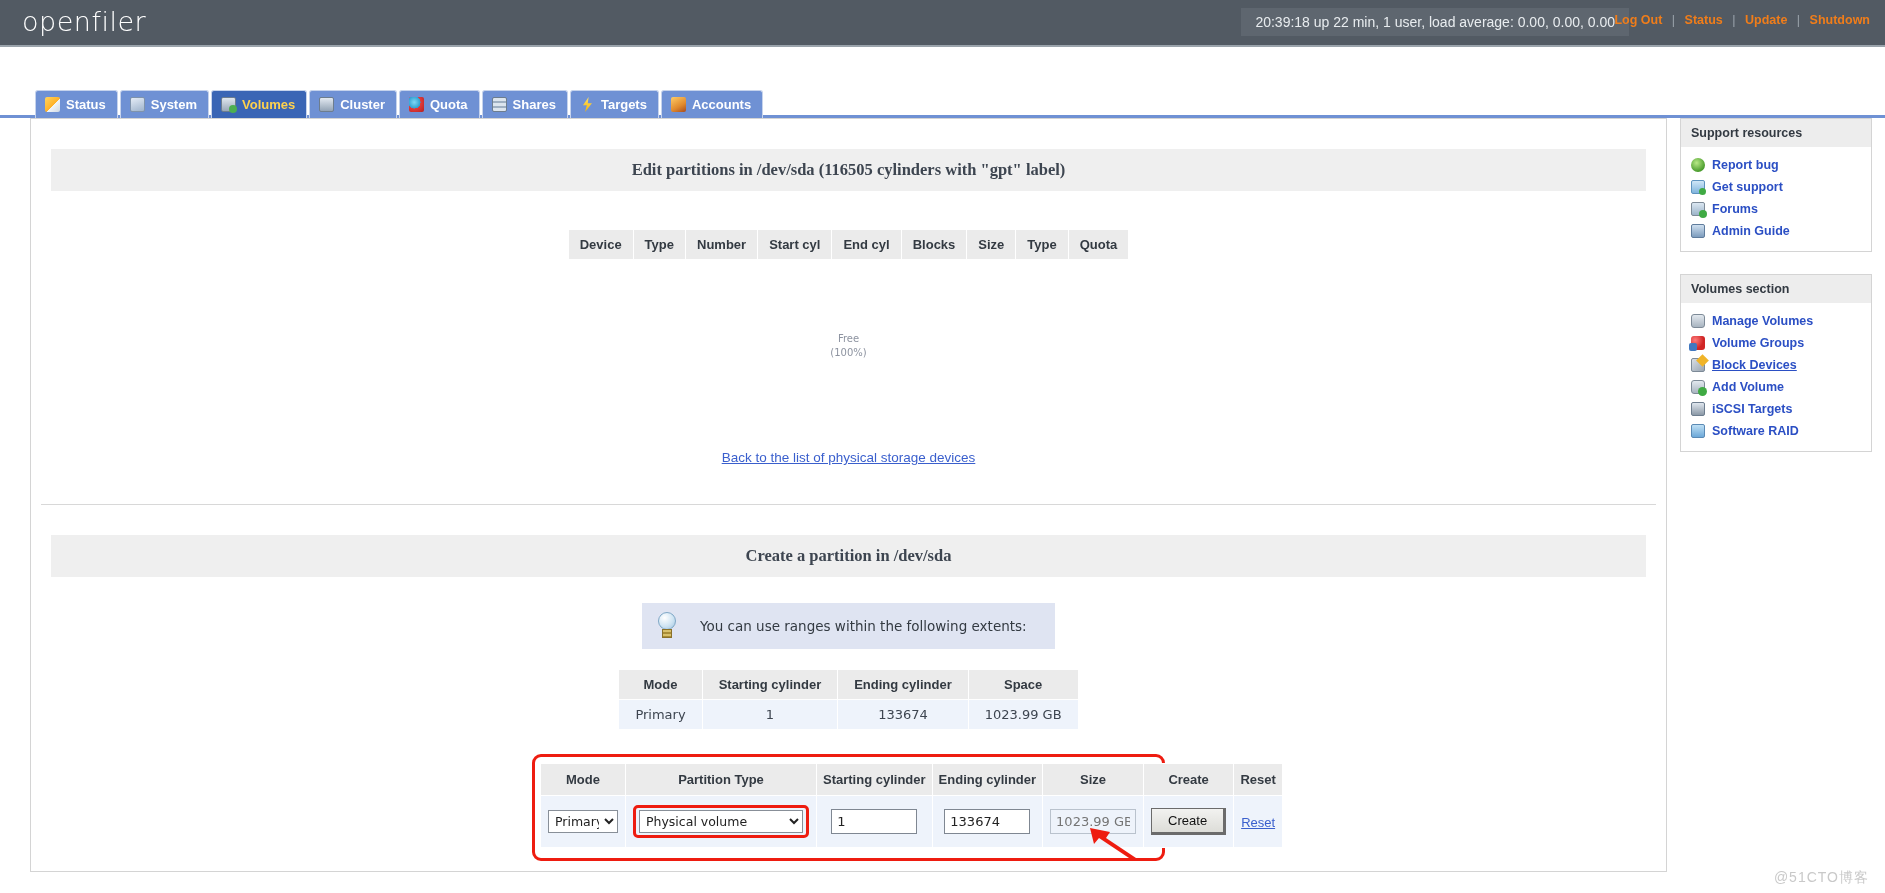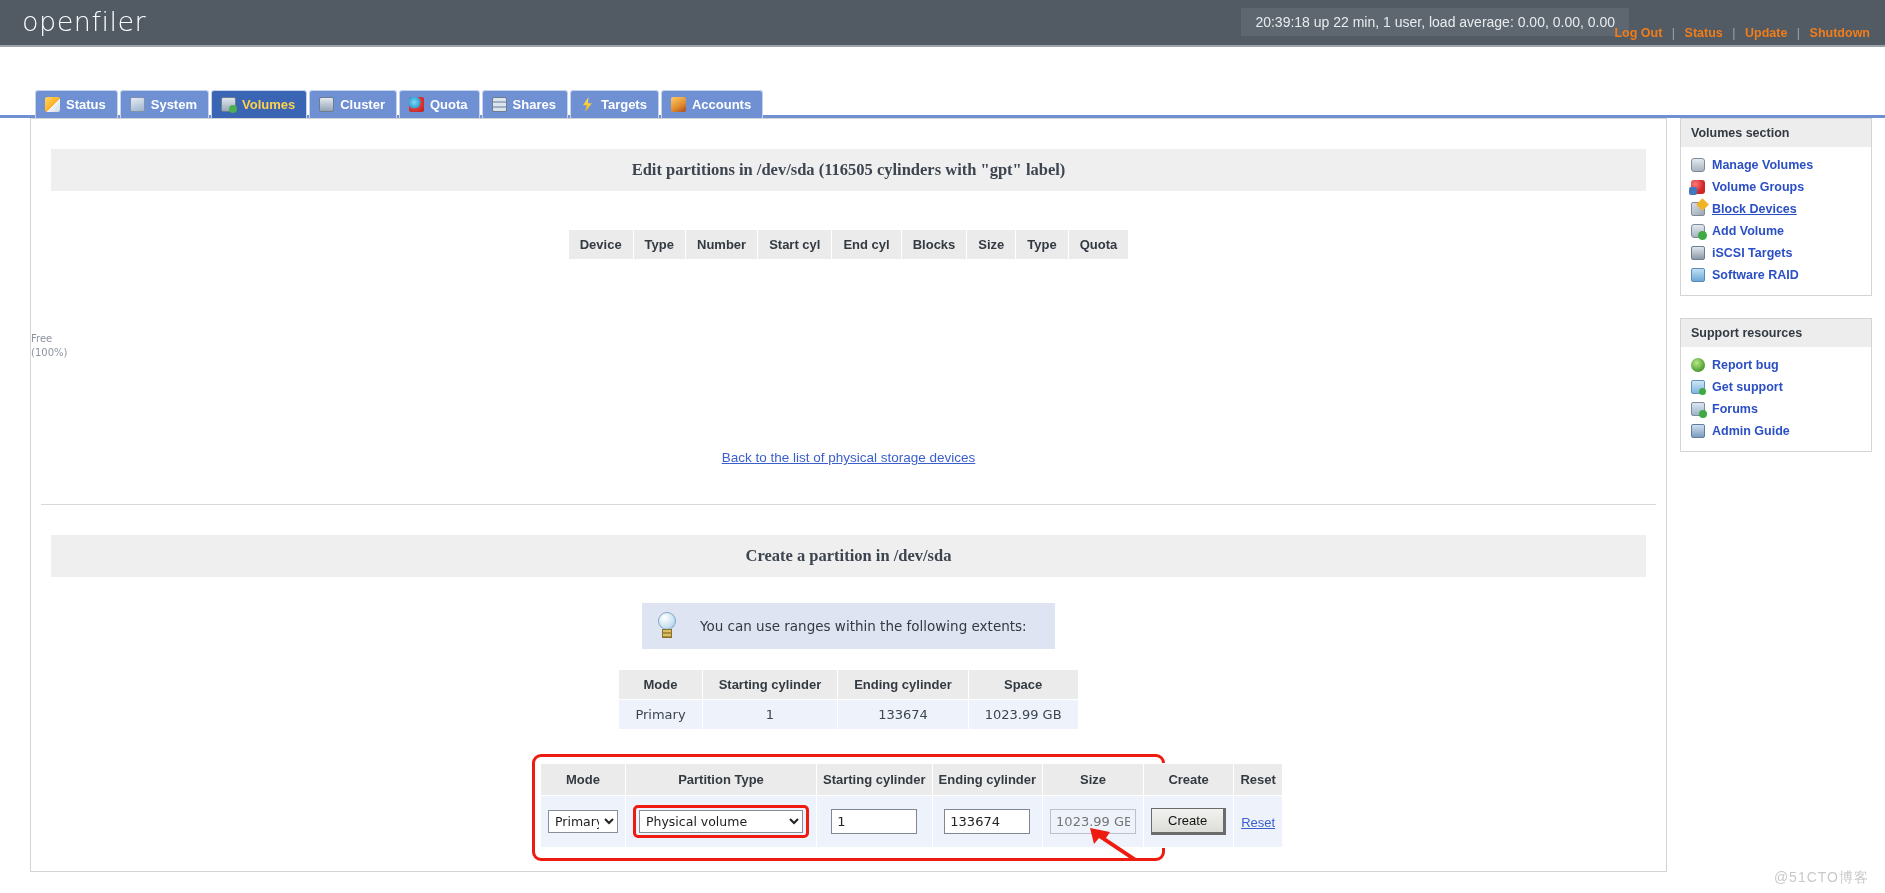--- a/index.html
+++ b/index.html
@@ -33,21 +33,21 @@
     height: 28px;
     padding: 0 14px;
     background: #5e666f;
     color: #e8ecef;
     font-size: 14px;
     line-height: 28px;
     white-space: nowrap;
   }
   .hdr-links {
     position: absolute;
-    right: 14px; top: 26px;
+    right: 14px; top: 13px;
     font-size: 12.5px;
     font-weight: bold;
     white-space: nowrap;
   }
   .hdr-links a {
     color: #f07d1a;
     text-decoration: none;
     padding: 0 1px;
   }
   .hdr-links .sep {
@@ -168,21 +168,21 @@
   .pf-wrap { margin-top: 38px; }
 
   .freearea {
     height: 188px;
     position: relative;
   }
   .freelabel {
     position: absolute;
     left: 0; right: 0;
     top: 72px;
-    text-align: left;
+    text-align: center;
     font-size: 10px;
     color: #8d93a0;
     line-height: 1.35;
     font-family: "DejaVu Sans", sans-serif;
   }
   .backlink {
     text-align: center;
     padding-bottom: 38px;
   }
   .backlink a {
@@ -548,20 +548,42 @@
         <svg class="arrow" viewBox="0 0 60 40">
           <path d="M56 36 L26 16 L30 10 L10 6 L14 22 L19 16 L49 36 Z" fill="#ee1c10"></path>
         </svg>
       </div>
     </div>
   </div>
 
   <div class="sidebar">
 
     <div class="sbox">
+      <h3>Support resources</h3>
+      <ul>
+        <li>
+          <span class="sb-ic ic-bug"></span>
+          <a href="#">Report bug</a>
+        </li>
+        <li>
+          <span class="sb-ic ic-sup"></span>
+          <a href="#">Get support</a>
+        </li>
+        <li>
+          <span class="sb-ic ic-for"></span>
+          <a href="#">Forums</a>
+        </li>
+        <li>
+          <span class="sb-ic ic-adm"></span>
+          <a href="#">Admin Guide</a>
+        </li>
+      </ul>
+    </div>
+
+    <div class="sbox">
       <h3>Volumes section</h3>
       <ul>
         <li>
           <span class="sb-ic ic-mv"></span>
           <a href="#">Manage Volumes</a>
         </li>
         <li>
           <span class="sb-ic ic-vg"></span>
           <a href="#">Volume Groups</a>
         </li>
@@ -577,38 +599,16 @@
           <span class="sb-ic ic-isc"></span>
           <a href="#">iSCSI Targets</a>
         </li>
         <li>
           <span class="sb-ic ic-raid"></span>
           <a href="#">Software RAID</a>
         </li>
       </ul>
     </div>
 
-    <div class="sbox">
-      <h3>Support resources</h3>
-      <ul>
-        <li>
-          <span class="sb-ic ic-bug"></span>
-          <a href="#">Report bug</a>
-        </li>
-        <li>
-          <span class="sb-ic ic-sup"></span>
-          <a href="#">Get support</a>
-        </li>
-        <li>
-          <span class="sb-ic ic-for"></span>
-          <a href="#">Forums</a>
-        </li>
-        <li>
-          <span class="sb-ic ic-adm"></span>
-          <a href="#">Admin Guide</a>
-        </li>
-      </ul>
-    </div>
-
   </div>
 
   <div class="watermark">@51CTO博客</div>
 </div>
 
 </body></html>

